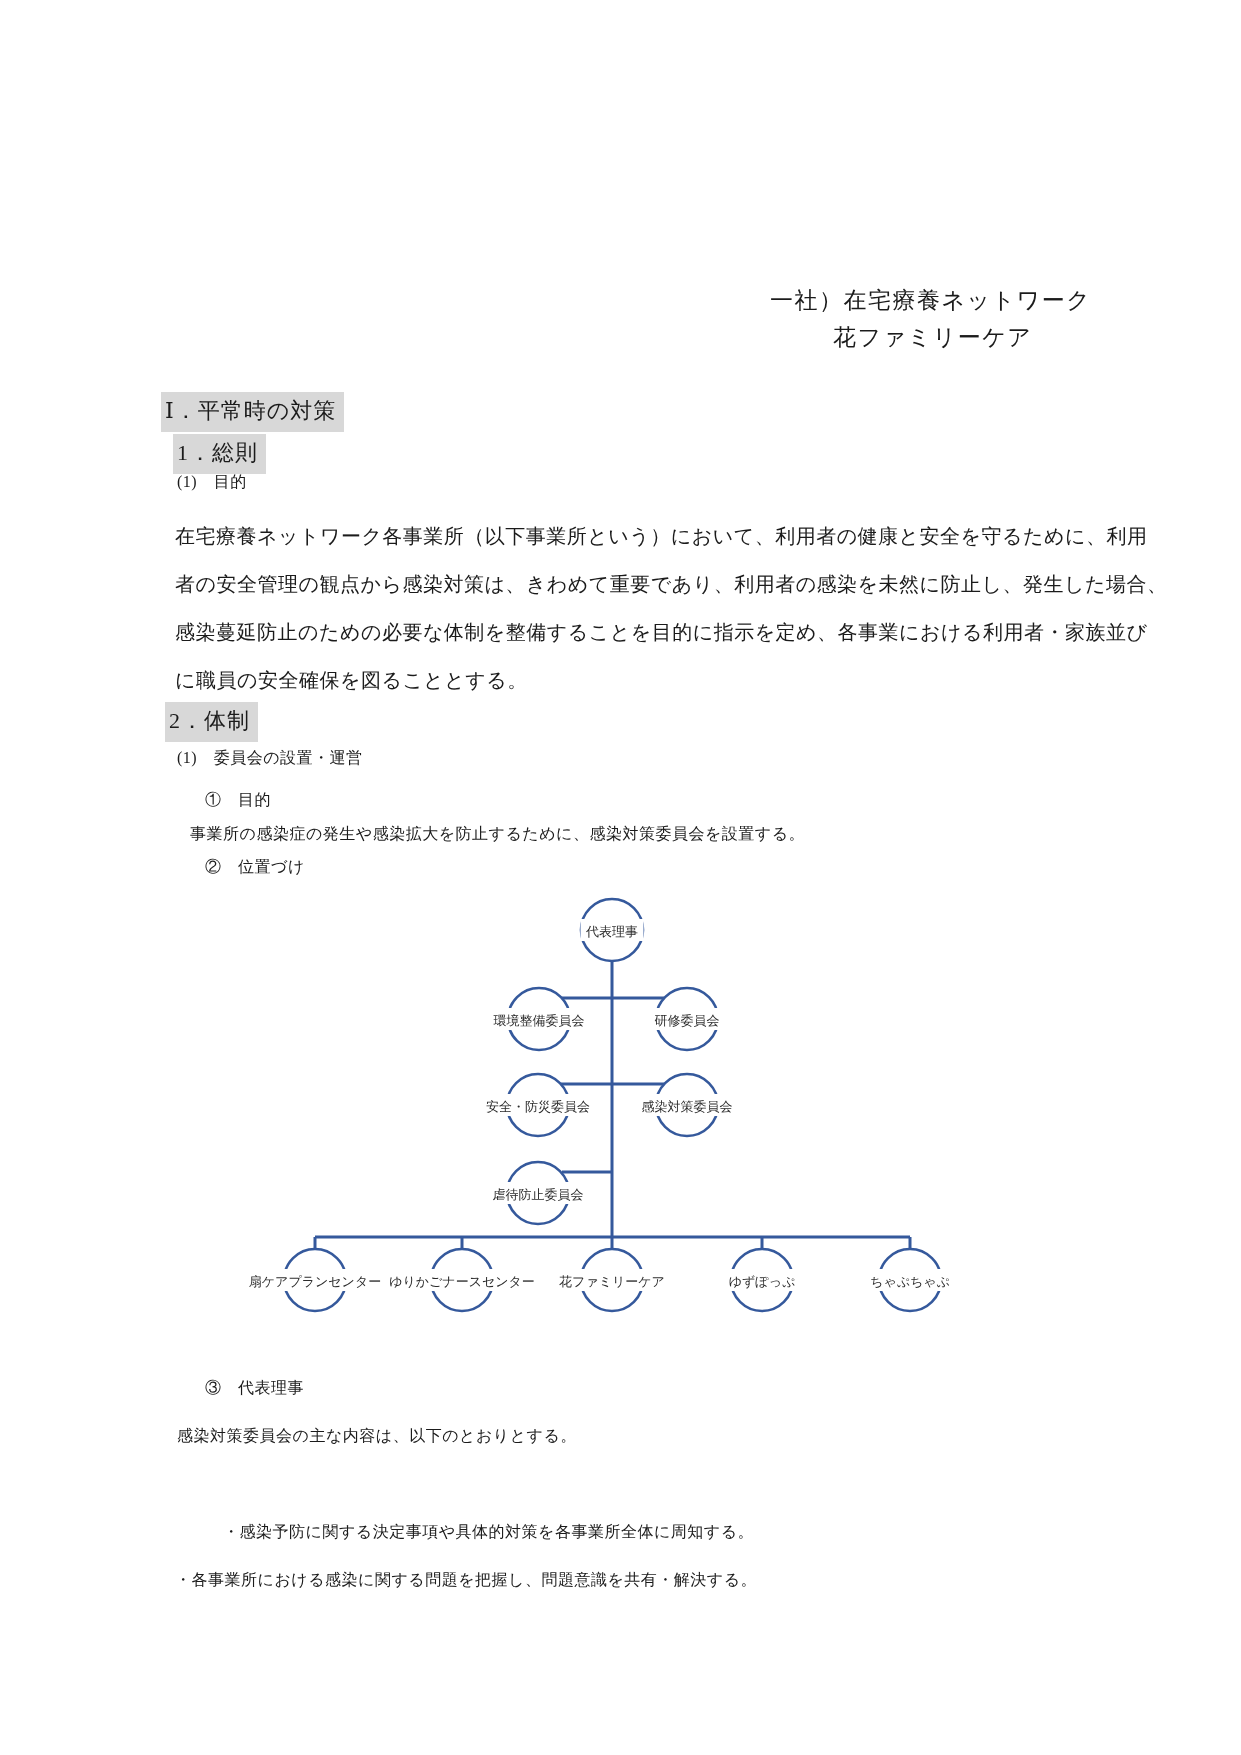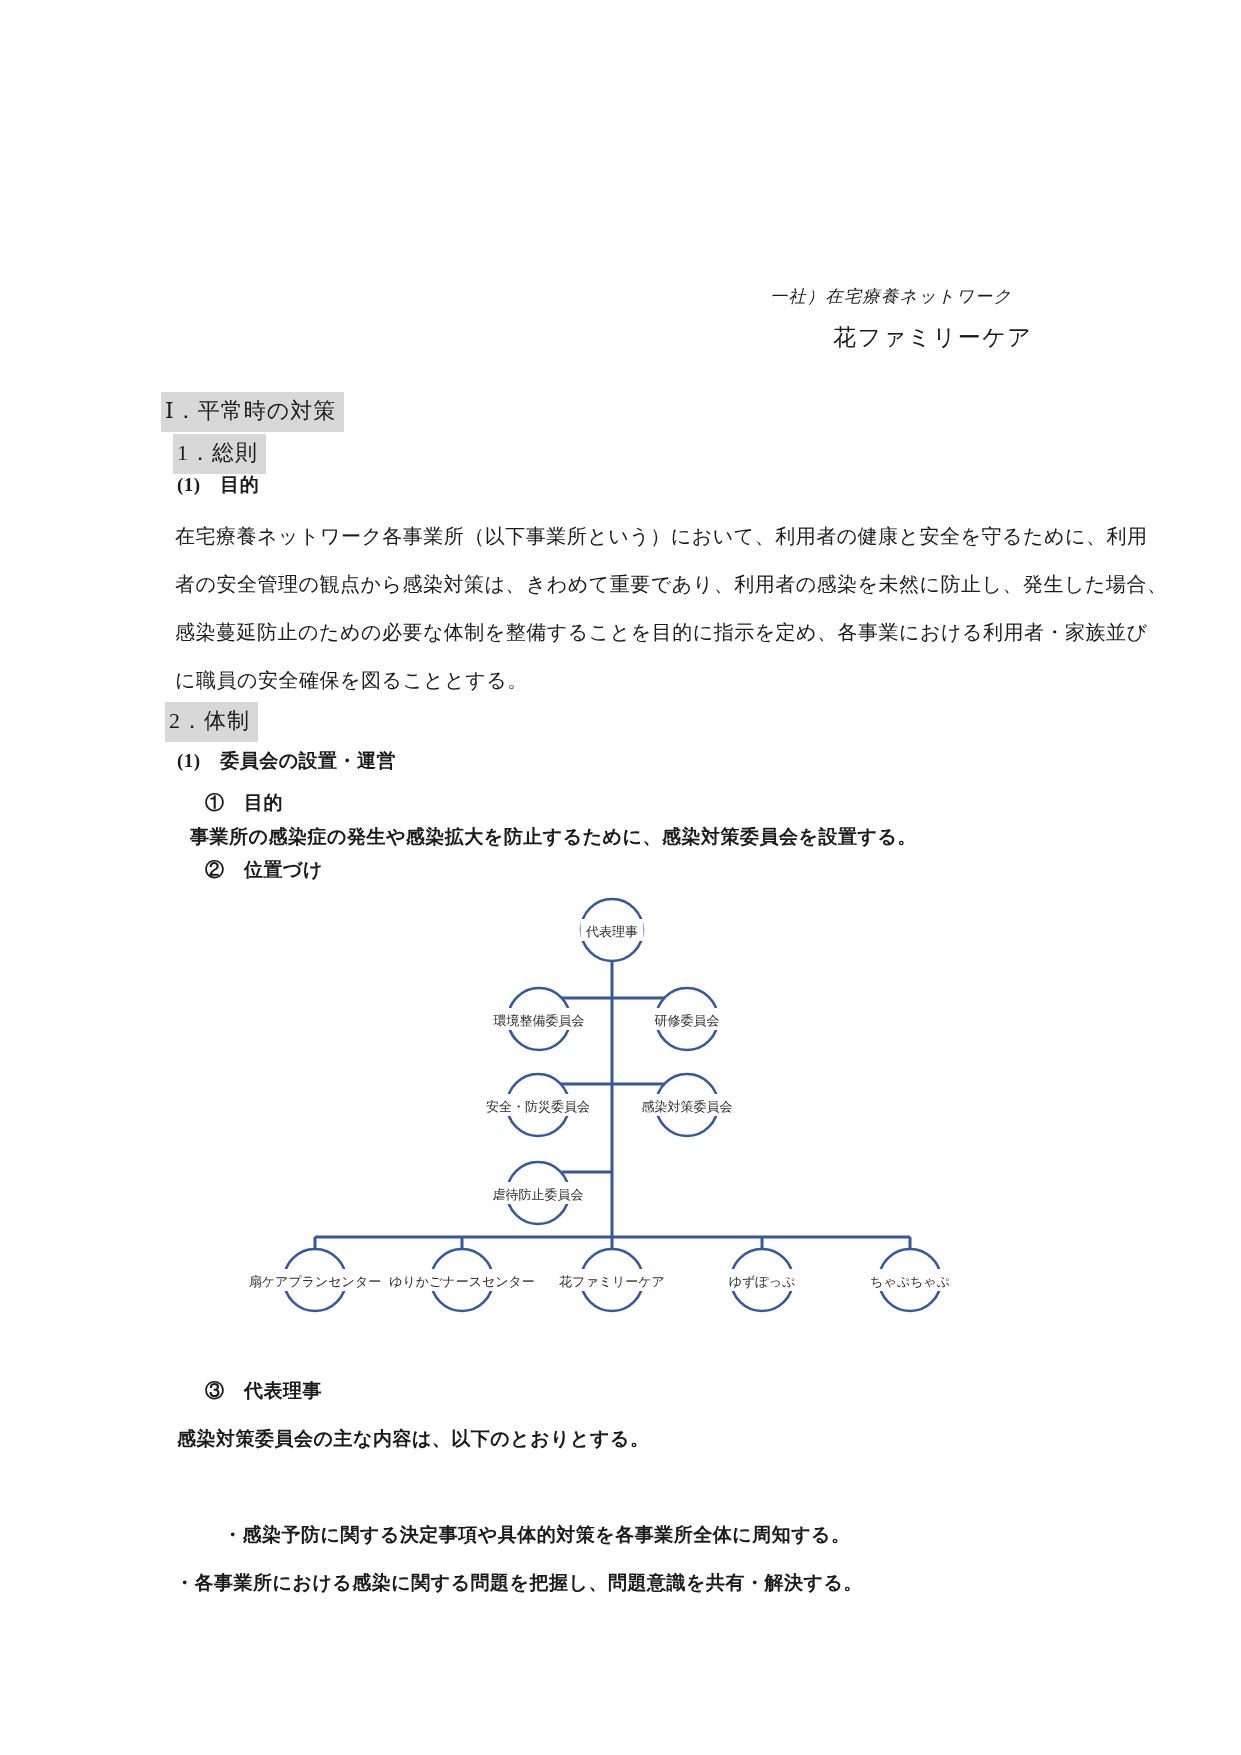--- a/index.html
+++ b/index.html
@@ -4,28 +4,28 @@
 <style>
   html,body { margin:0; padding:0; background:#ffffff; }
   .page {
     position:relative; width:1241px; height:1755px; background:#ffffff;
     font-family:"Liberation Serif","DejaVu Serif",serif; color:#1b1b1b;
     overflow:hidden;
   }
   .abs { position:absolute; white-space:nowrap; }
   .title-line { left:0; top:196px; width:100%; text-align:center;
     font-size:25px; letter-spacing:2px; }
-  .org1 { left:770px; top:285px; font-size:17px; letter-spacing:1.5px;font-style:italic; }
+  .org1 { left:770px; top:285px; font-size:23px; letter-spacing:1.5px; }
   .org2 { left:833px; top:322px; font-size:23px; letter-spacing:1.5px; }
   .hl { background:#d8d8d8; display:inline-block;
     padding:4px 8px 6px 4px; font-size:22px; letter-spacing:1px; }
   .h-main { left:161px; top:392px;text-align:center; }
   .h-soku { left:173px; top:434px; }
   .h-taisei { left:165px; top:702px; }
-  .t20 { font-size:19px; letter-spacing:0.5px;font-weight:bold; }
+  .t20 { font-size:16px; letter-spacing:0.5px; }
   .lbl-purpose { left:177px; top:472px; }
   .para { left:175px; top:512px; width:912px; }
   .para-line { width:912px; height:48px; line-height:48px;
     font-size:20px; letter-spacing:0.5px; white-space:nowrap; }
   .para-line.fill { text-align:justify; text-align-last:justify; }
   .lbl-committee { left:177px; top:748px; }
   .sub1 { left:205px; top:790px; }
   .sub1-text { left:190px; top:824px; }
   .sub2 { left:205px; top:857px; }
   .sub3 { left:205px; top:1378px; }

